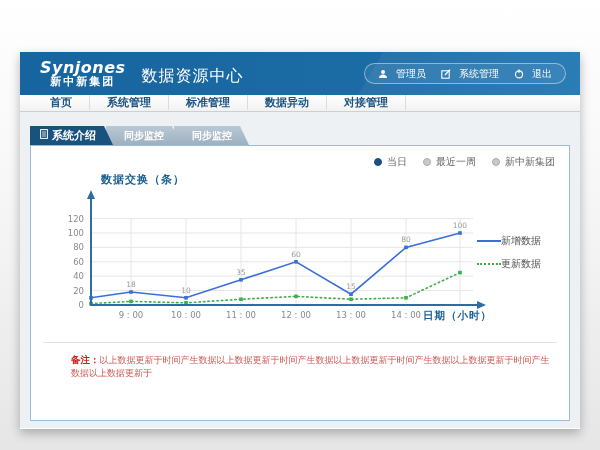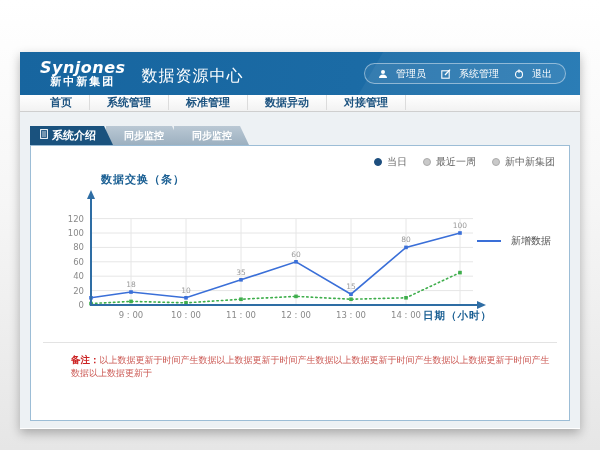--- a/index.html
+++ b/index.html
@@ -50,21 +50,21 @@
   .panel { background:#fff; border:1px solid #9cbdd6; height:276px; position:relative; }
   
   .radio-row { position:absolute; top:9px; right:14px; display:flex; gap:16px; }
   .radio-opt { display:flex; align-items:center; gap:5px; font-size:10px; color:#666; cursor:pointer; }
   .radio-dot { width:8px; height:8px; border-radius:50%; background:#c9c9c9; border:1px solid #ababab; }
   .radio-opt.sel .radio-dot { background:#1d4e7e; border-color:#1d4e7e; }
   
   .ylabel { position:absolute; left:32px; top:26px; font-size:11px; font-weight:bold; color:#1a5f93; letter-spacing:1px;margin-left:38px; }
   .chart-wrap { position:absolute; left:14px; top:31px; width:462px; height:152px; }
   .legend { position:absolute; right:8px; top:88px; width:84px; }
-  .legend-item { display:flex; align-items:center; gap:10px; margin-bottom:9px; }
+  .legend-item { display:flex; align-items:center; gap:0; margin-bottom:9px; }
   .legend-swatch { width:24px; height:0; }
   .legend-swatch.solid  { border-top:2px solid #3a6fd8; }
   .legend-swatch.dotted { border-top:2px dotted #3fae4c; }
   .legend-label { font-size:10px; color:#555; }
   
   .note-sep { position:absolute; left:12px; right:12px; top:196px; border-top:1px solid #e3e3e3; }
   .note { position:absolute; left:40px; right:16px; top:207px; font-size:9px; color:#cc5a55;
     line-height:1.4; }
   .note-label { color:#cc2222; font-weight:bold; font-size:9.5px; }
 </style>
@@ -216,20 +216,24 @@
             <polygon points="432,124 432,132 441,128" fill="#2e6da4"></polygon>
             <text x="378" y="142" font-size="10.5" font-weight="bold" fill="#1a5f93" letter-spacing="1">日期（小时）</text>
           </svg>
       </div>
 
       <div class="legend">
         <div class="legend-item">
           <span class="legend-swatch solid"></span>
           <span class="legend-label">新增数据</span>
         </div>
+        <div class="legend-item">
+          <span class="legend-swatch dotted"></span>
+          <span class="legend-label">更新数据</span>
+        </div>
       </div>
 
       <div class="note-sep"></div>
       <div class="note">
         <span class="note-label">备注：</span><span>以上数据更新于时间产生数据以上数据更新于时间产生数据以上数据更新于时间产生数据以上数据更新于时间产生数据以上数据更新于</span>
       </div>
 
     </div>
   </div>
 </div>

